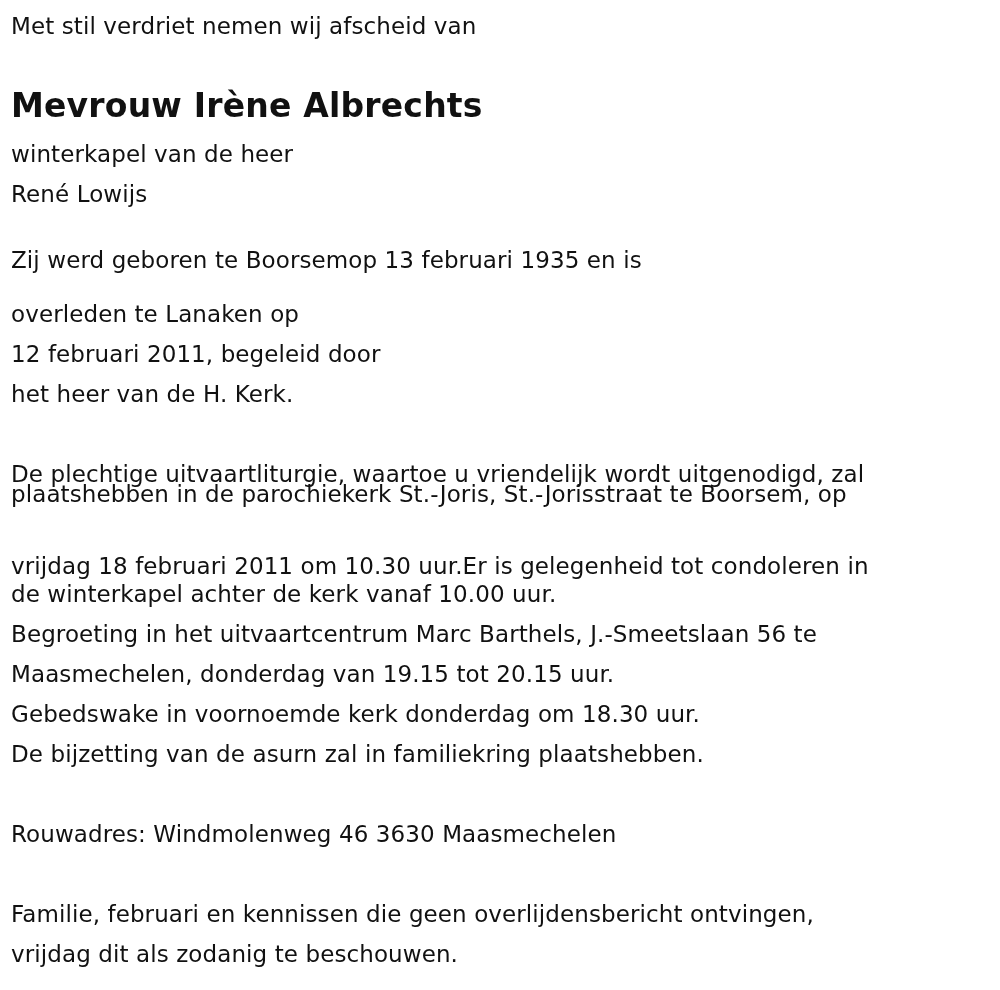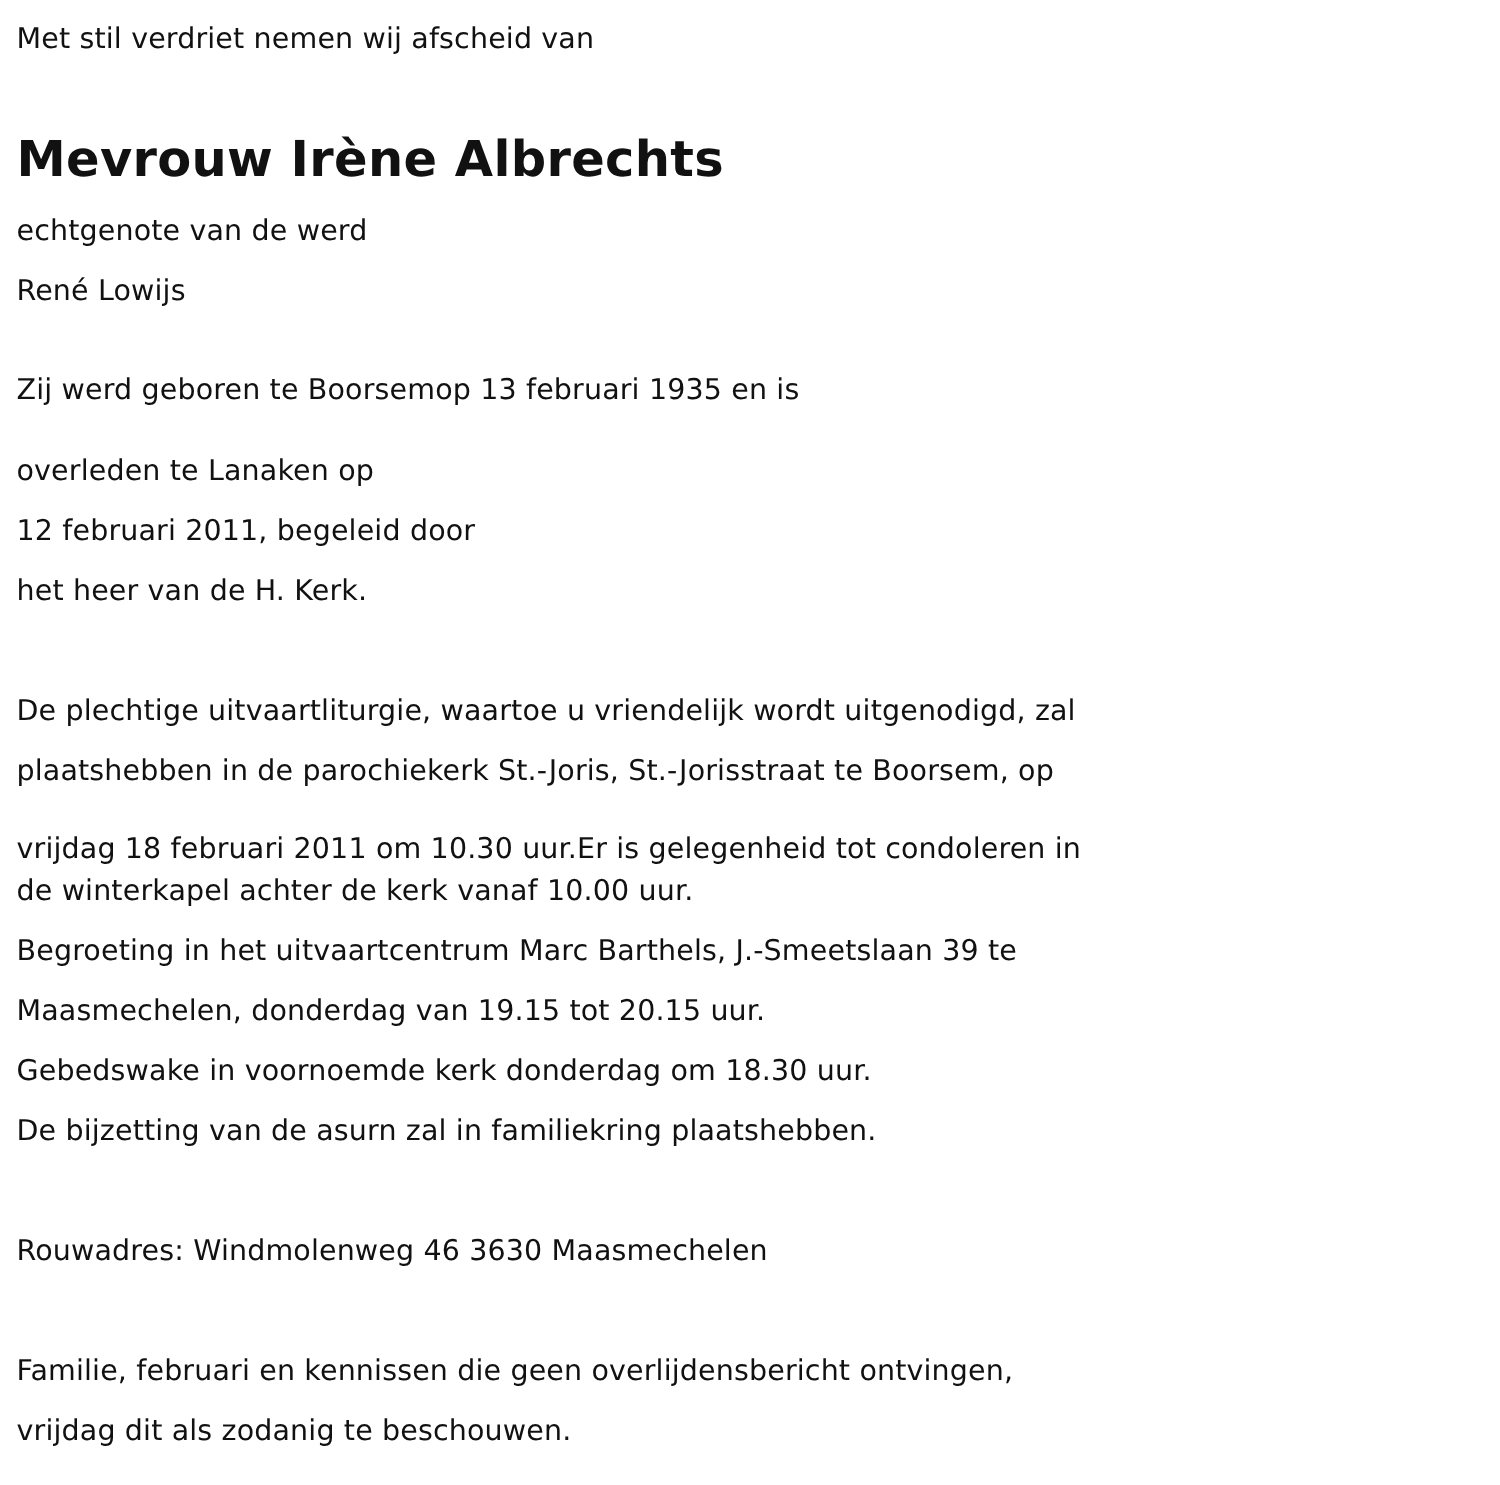--- a/index.html
+++ b/index.html
@@ -18,54 +18,54 @@
     .doc {
       position: absolute;
       left: 11px;
       top: 0;
       width: 985px;
     }
     .line {
       position: absolute;
       left: 0;
       white-space: nowrap;
-      font-size: 19px;
+      font-size: 23px;
       line-height: 40px;
       height: 40px;
       letter-spacing: 0.1px;
     }
     .title {
       font-size: 33px;
       font-weight: bold;
       line-height: 48px;
       height: 48px;
       letter-spacing: 0.2px;
     }
   </style>
 </head>
 <body>
 
 <div class="doc">
   <div class="line" style="top:6px">Met stil verdriet nemen wij afscheid van</div>
 
   <div class="line title" style="top:82px">Mevrouw Irène Albrechts</div>
 
-  <div class="line" style="top:134px">echtgenote van de werd</div>
+  <div class="line" style="top:134px">winterkapel van de heer</div>
   <div class="line" style="top:174px">René Lowijs</div>
 
   <div class="line" style="top:240px">Zij werd geboren te Boorsemop 13 februari 1935 en is</div>
   <div class="line" style="top:294px">overleden te Lanaken op</div>
   <div class="line" style="top:334px">12 februari 2011, begeleid door</div>
   <div class="line" style="top:374px">het heer van de H. Kerk.</div>
 
   <div class="line" style="top:454px">De plechtige uitvaartliturgie, waartoe u vriendelijk wordt uitgenodigd, zal</div>
-  <div class="line" style="top:494px">plaatshebben in de parochiekerk St.-Joris, St.-Jorisstraat te Boorsem, op</div>
+  <div class="line" style="top:474px">plaatshebben in de parochiekerk St.-Joris, St.-Jorisstraat te Boorsem, op</div>
   <div class="line" style="top:546px">vrijdag 18 februari 2011 om 10.30 uur.Er is gelegenheid tot condoleren in</div>
   <div class="line" style="top:574px">de winterkapel achter de kerk vanaf 10.00 uur.</div>
-  <div class="line" style="top:614px">Begroeting in het uitvaartcentrum Marc Barthels, J.-Smeetslaan 39 te</div>
+  <div class="line" style="top:614px">Begroeting in het uitvaartcentrum Marc Barthels, J.-Smeetslaan 56 te</div>
   <div class="line" style="top:654px">Maasmechelen, donderdag van 19.15 tot 20.15 uur.</div>
   <div class="line" style="top:694px">Gebedswake in voornoemde kerk donderdag om 18.30 uur.</div>
   <div class="line" style="top:734px">De bijzetting van de asurn zal in familiekring plaatshebben.</div>
 
   <div class="line" style="top:814px">Rouwadres: Windmolenweg 46 3630 Maasmechelen</div>
 
   <div class="line" style="top:894px">Familie, februari en kennissen die geen overlijdensbericht ontvingen,</div>
   <div class="line" style="top:934px">vrijdag dit als zodanig te beschouwen.</div>
 </div>
 

